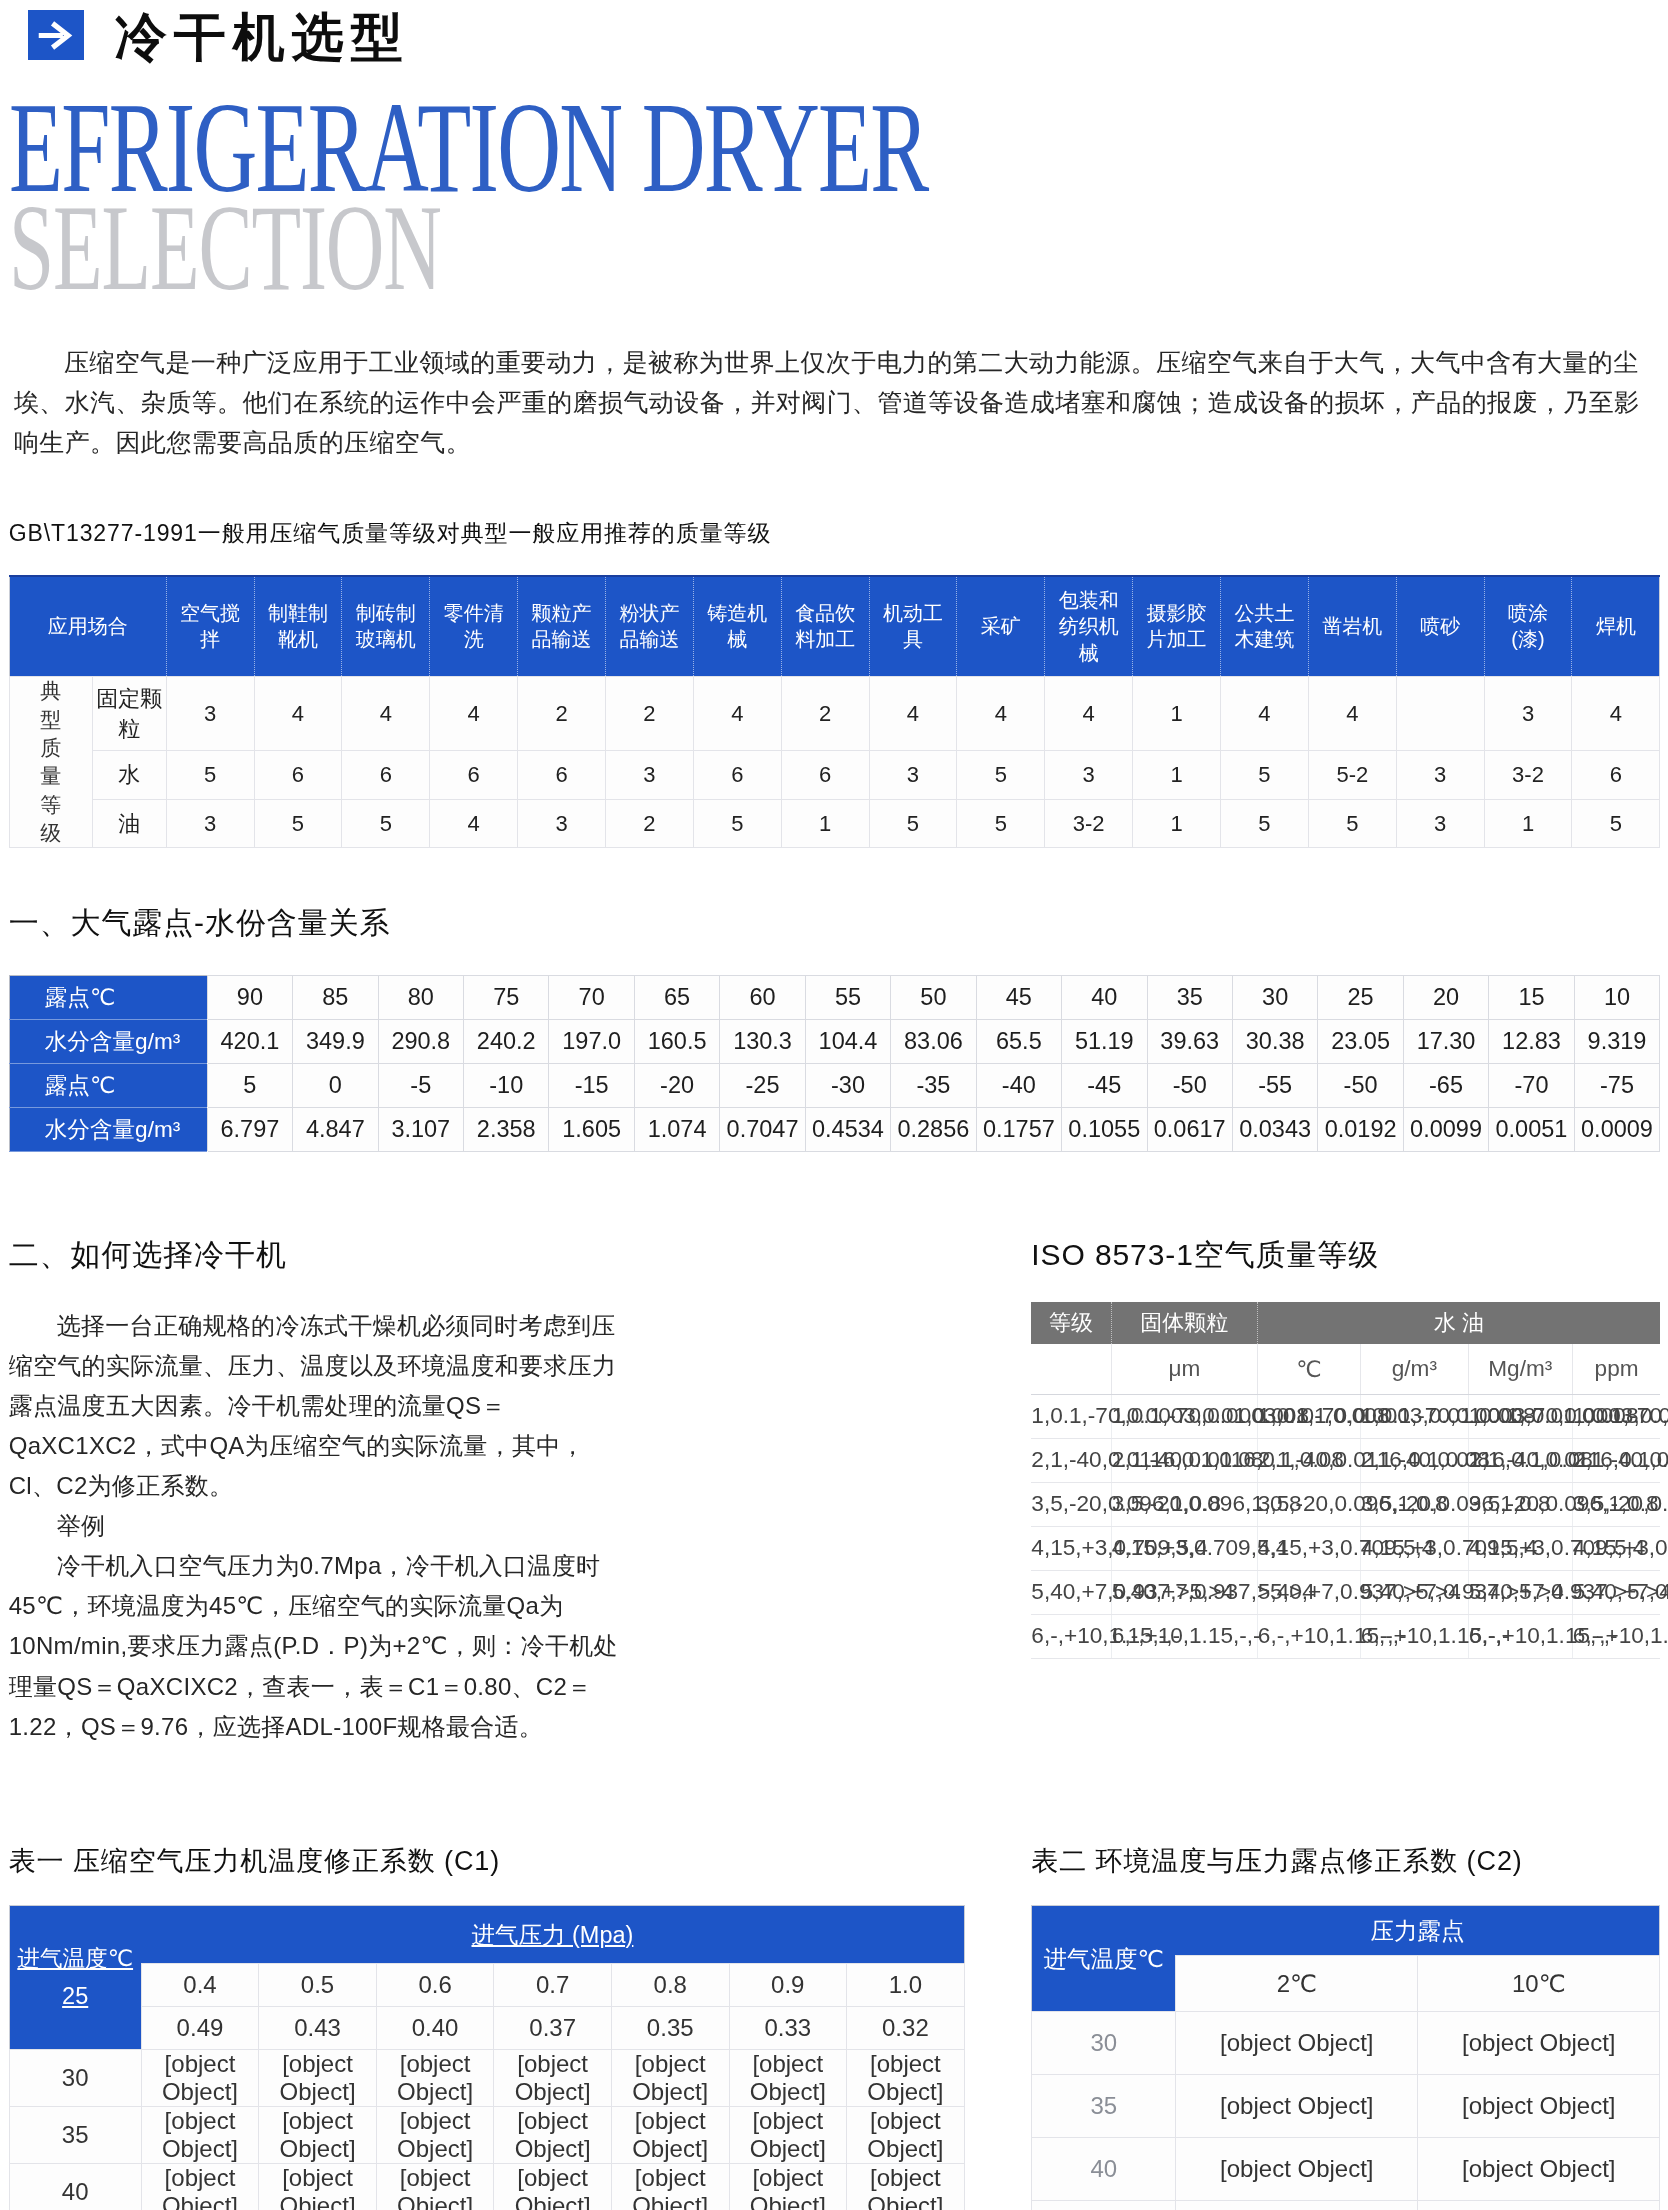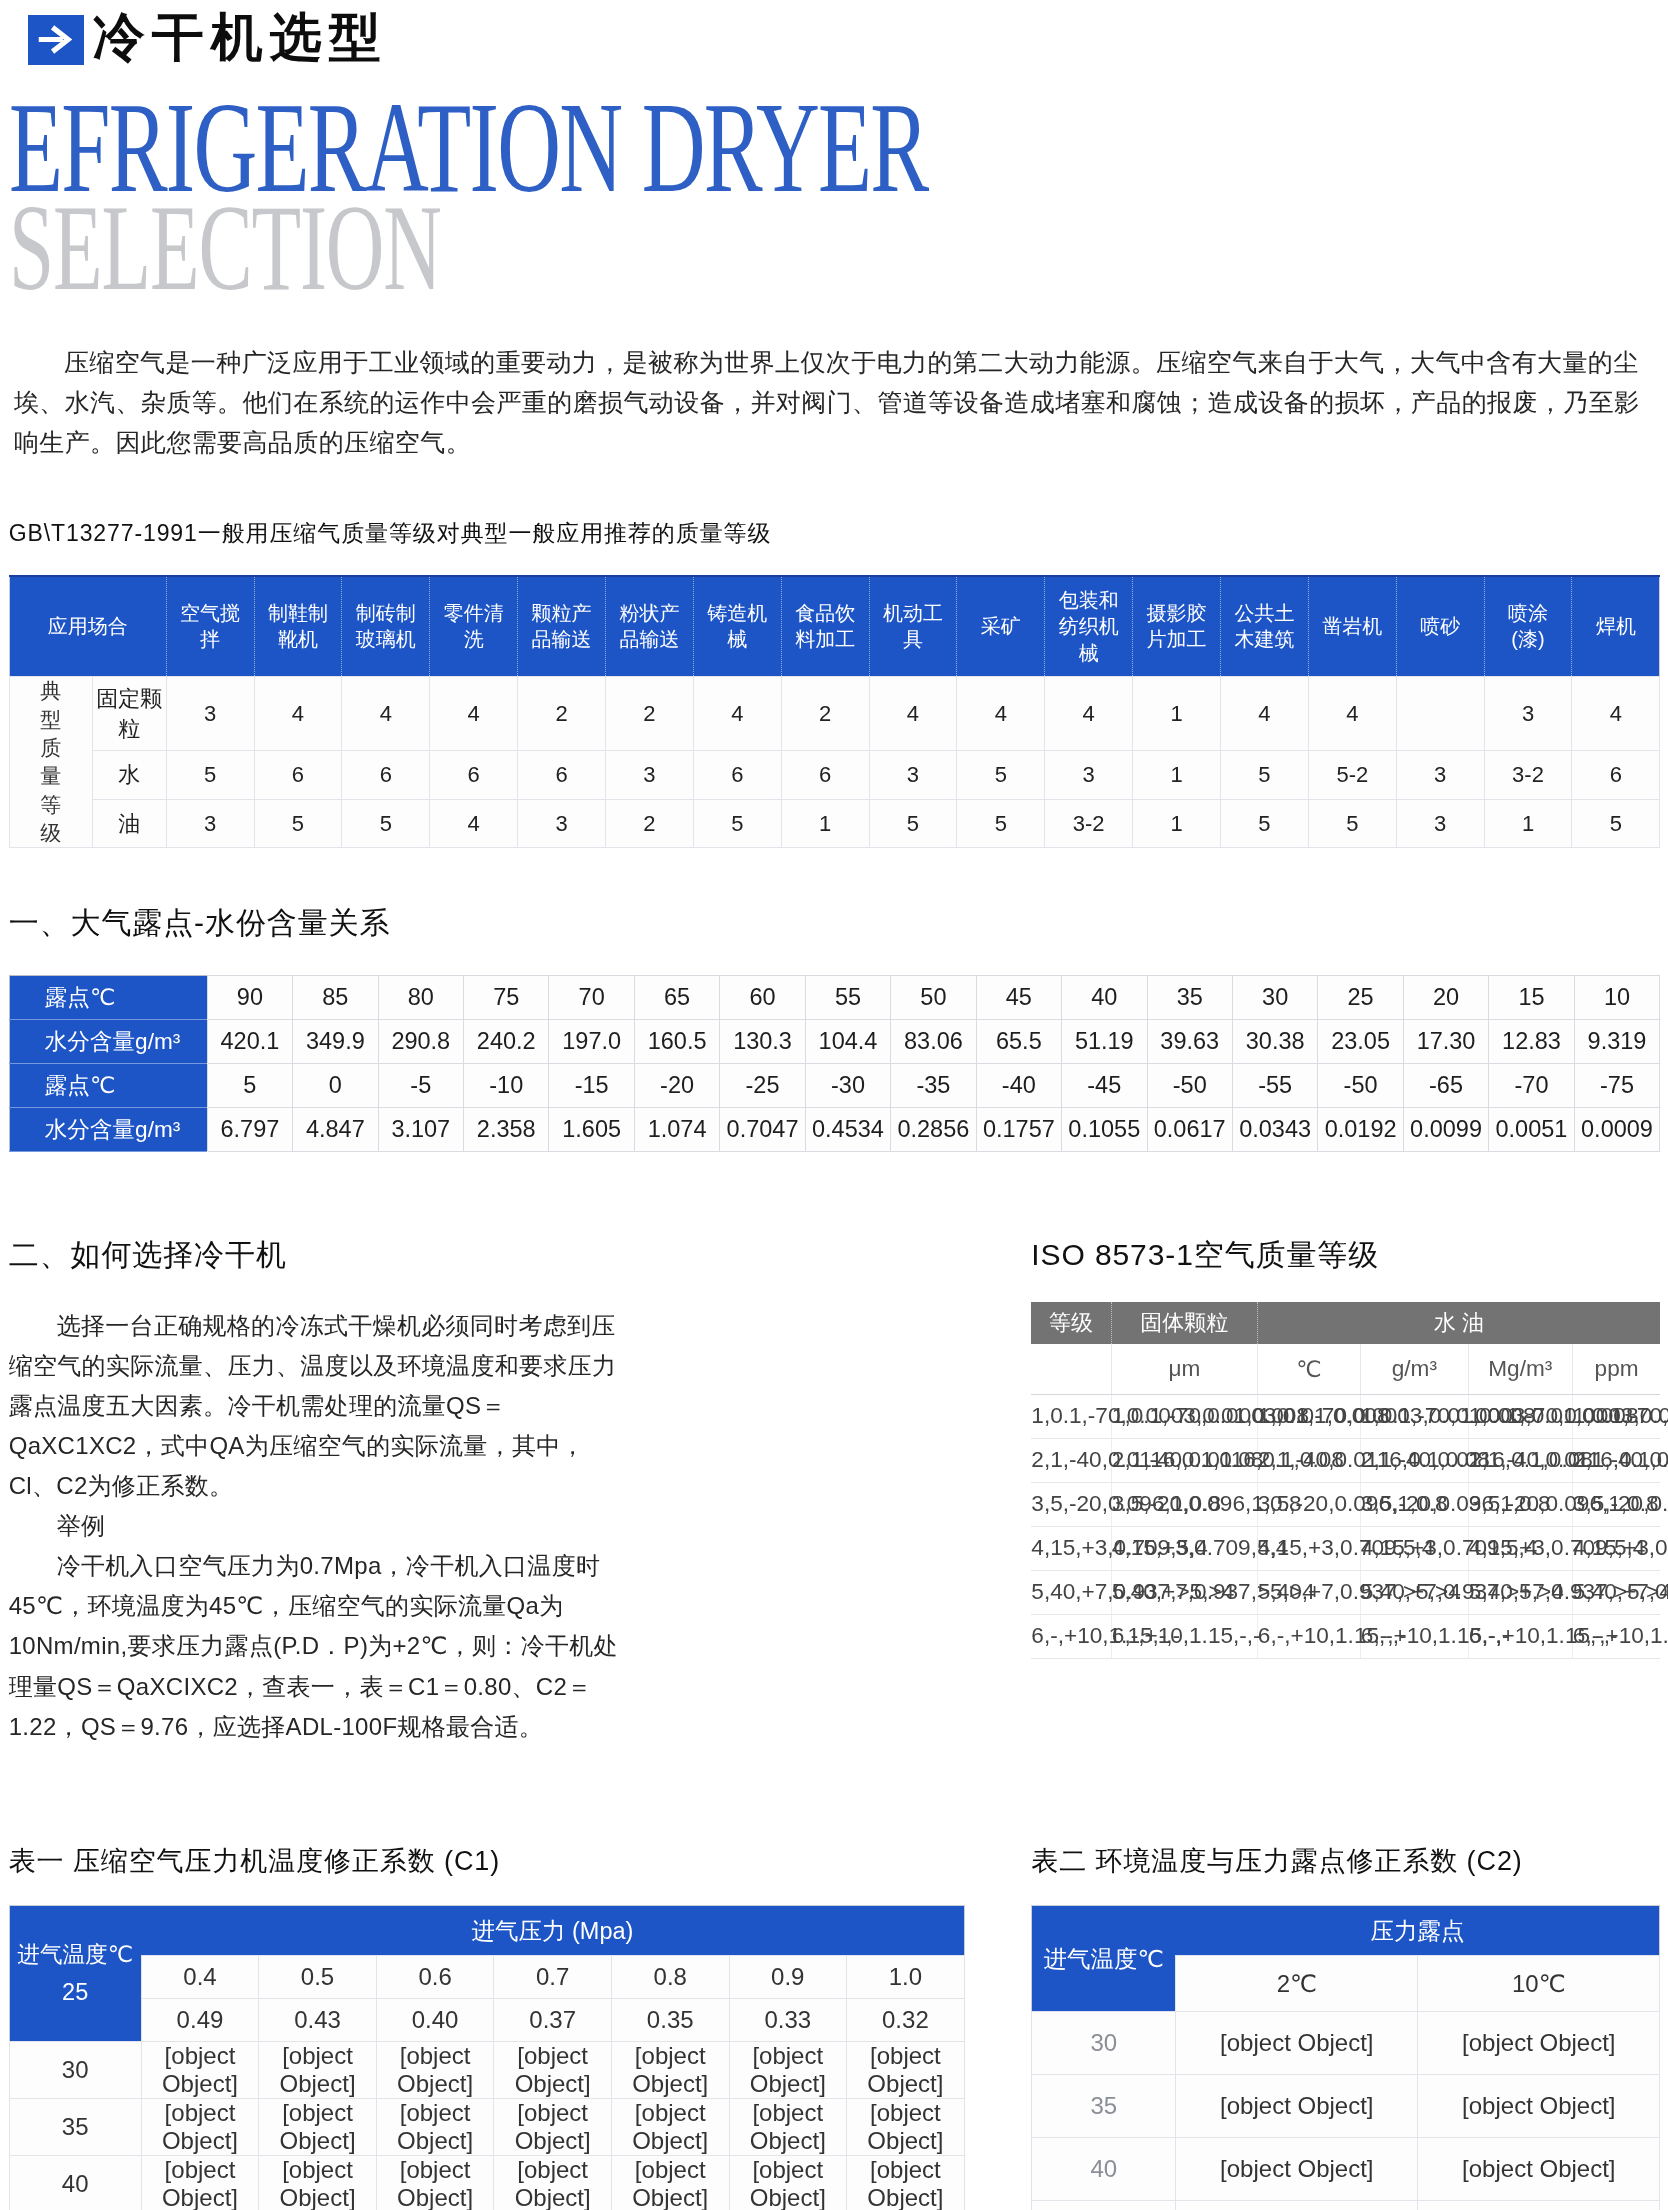--- a/index.html
+++ b/index.html
@@ -5,21 +5,21 @@
   * { margin:0; padding:0; box-sizing:border-box; }
   html,body { background:#ffffff; }
   body {
     width:1669px; height:2211px; overflow:hidden;
     font-family:"Liberation Sans","DejaVu Sans",sans-serif;
     color:#222;
   }
   .page { padding:0 8.7px; }
 
   
-  .hdr { display:flex; align-items:flex-end; gap:9px; padding:10.4px 0 0 19px; }
+  .hdr { display:flex; align-items:flex-start; gap:31px; padding:10.4px 0 0 19px; }
   .hdr-icon { width:56px; height:50px; background:#1d55c7; display:flex; align-items:center; justify-content:center; flex:0 0 auto; }
   .hdr-title { font-size:52px; font-weight:bold; color:#0d0d0d; letter-spacing:7px; line-height:1.05; }
 
   .big-en { font-family:"Liberation Serif","DejaVu Serif",serif; white-space:nowrap; transform-origin:left top; }
   .big1 { font-size:130px; color:#2e5fc4; letter-spacing:-2.6px; line-height:1.02; margin-top:15.6px; transform:scaleX(.68); }
   .big2 { font-size:123px; color:#c7c8cc; letter-spacing:-1.7px; line-height:.92; margin-top:-22.6px; transform:scaleX(.66); }
 
   .intro { margin:38px 5.2px 0 5.2px; font-size:25px; line-height:1.6; color:#262626; text-indent:2em; letter-spacing:0.4px; }
 
   
@@ -69,21 +69,21 @@
   .iso .units td:last-child, .iso tbody td:last-child { border-right:none; }
 
   
   .bottom { display:flex; margin-top:76px; }
   .bcol-l { width:956px; flex:0 0 auto; }
   .bcol-r { margin-left:auto; width:629px; flex:0 0 auto; }
   .btitle { font-size:27px; color:#111; letter-spacing:0.9px; }
   .ct { margin-top:26px; border:0.9px solid #c9cdd6; }
   .ct th.blue { background:#1d55c7; color:#fff; font-size:23.5px; line-height:1.3; }
   .ct td, .ct th.plain { font-size:24px; color:#333; border:0.9px solid #e3e4e9; background:#fdfdfd; }
-  .c1 thead tr.r1 th { height:50px; }
+  .c1 thead tr.r1 th { height:58px;text-decoration:underline; }
   .c1 td, .c1 th.plain { height:43px; }
   .c2 thead tr.r1 th { height:50px; }
   .c2 .units td { height:56px; }
   .c2 tbody td, .c2 tbody th.plain { height:63px; }
   .c2 tbody th.plain { color:#8a8e96; }
   .corner-l1 { font-size:22.6px; }
   .corner-l2 { font-size:23.5px; margin-top:7px; }
 </style>
 </head>
 <body>

